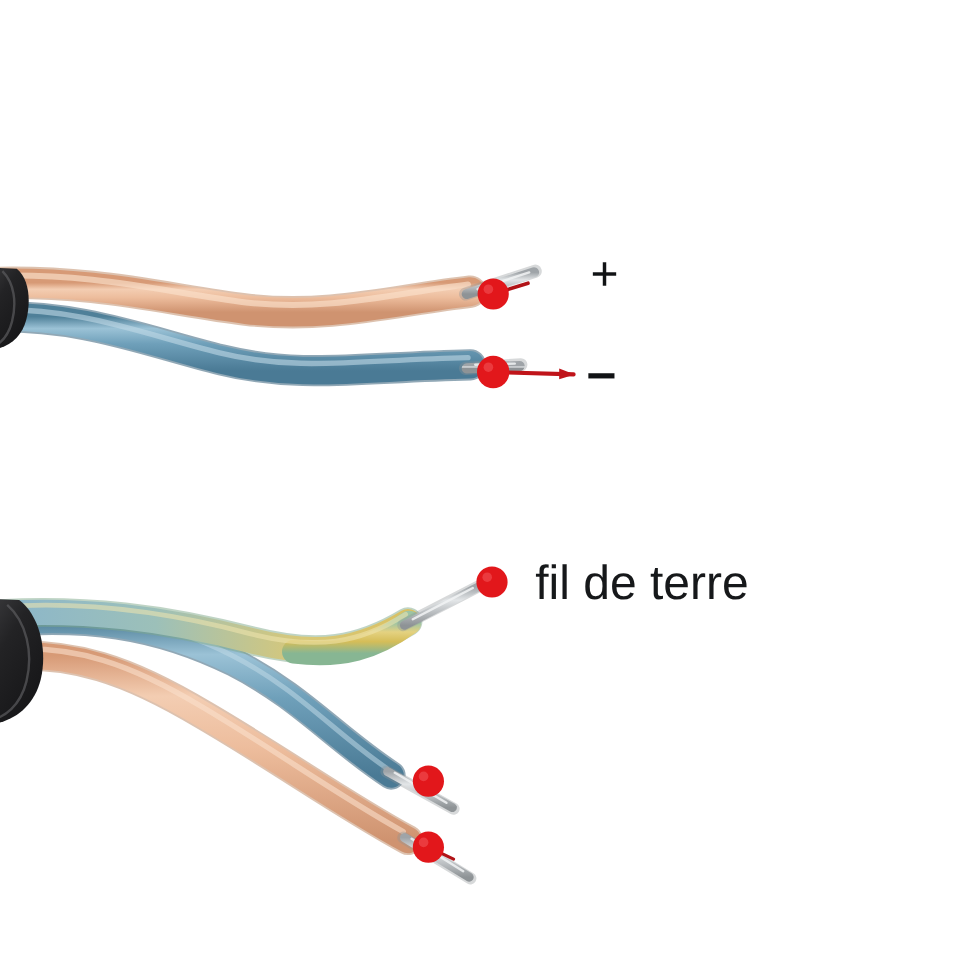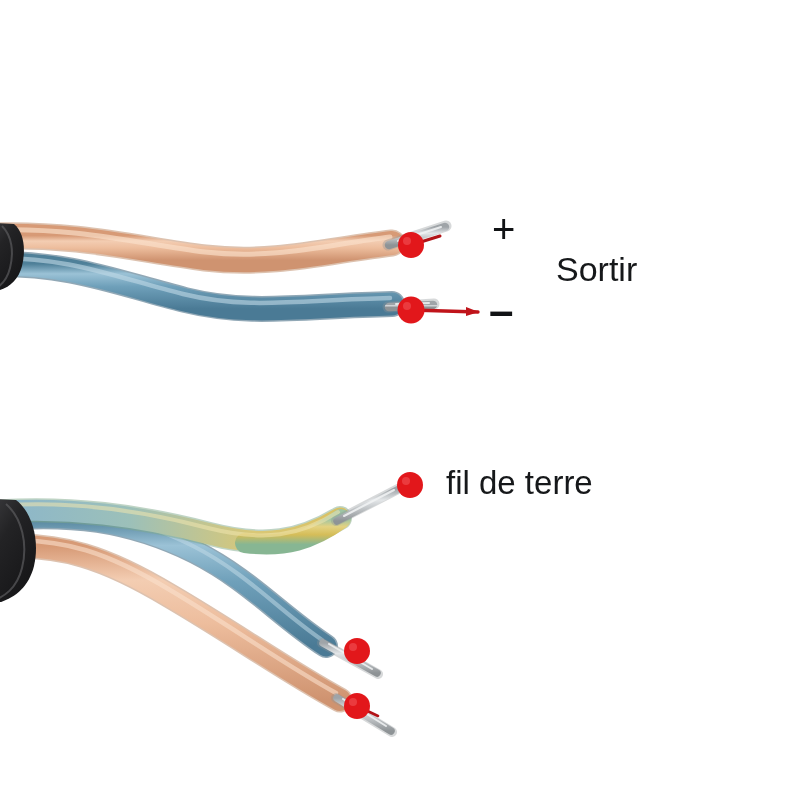--- a/index.html
+++ b/index.html
@@ -24,21 +24,21 @@
   }
   .label {
     position: absolute;
     color: #16181a;
     font-family: "Liberation Sans", sans-serif;
     font-weight: 400;
     white-space: nowrap;
     line-height: 1;
   }
   .label-sortir   { left: 556px; top: 252px; font-size: 34px; }
-  .label-filterre { left: 446px; top: 466px; font-size: 33px; text-align: right; }
+  .label-filterre { left: 446px; top: 466px; font-size: 40px; text-align: right; }
   .label-entrer   { left: 417px; top: 670px; font-size: 33px; }
   .sign {
     position: absolute;
     color: #111315;
     font-family: "Liberation Sans", sans-serif;
     line-height: 1;
     white-space: nowrap;
   }
   .sign-plus  { left: 492px; top: 209px; font-size: 40px; font-weight: 400; }
   .sign-minus { left: 489px; top: 289px; font-size: 44px; font-weight: 700; }
@@ -176,18 +176,17 @@
         <circle cx="357" cy="706" r="13" fill="#e2171b"></circle>
         <circle cx="353" cy="702" r="4" fill="#f2585b" opacity="0.55"></circle>
       </g>
     </g>
   </svg>
 
   <div class="sign sign-plus">+</div>
 
   <div class="sign sign-minus">–</div>
 
-  <div class="label label-sortir">Sortir</div>
 
   <div class="label label-filterre">fil de terre</div>
 
 
 </div>
 
 </body></html>

